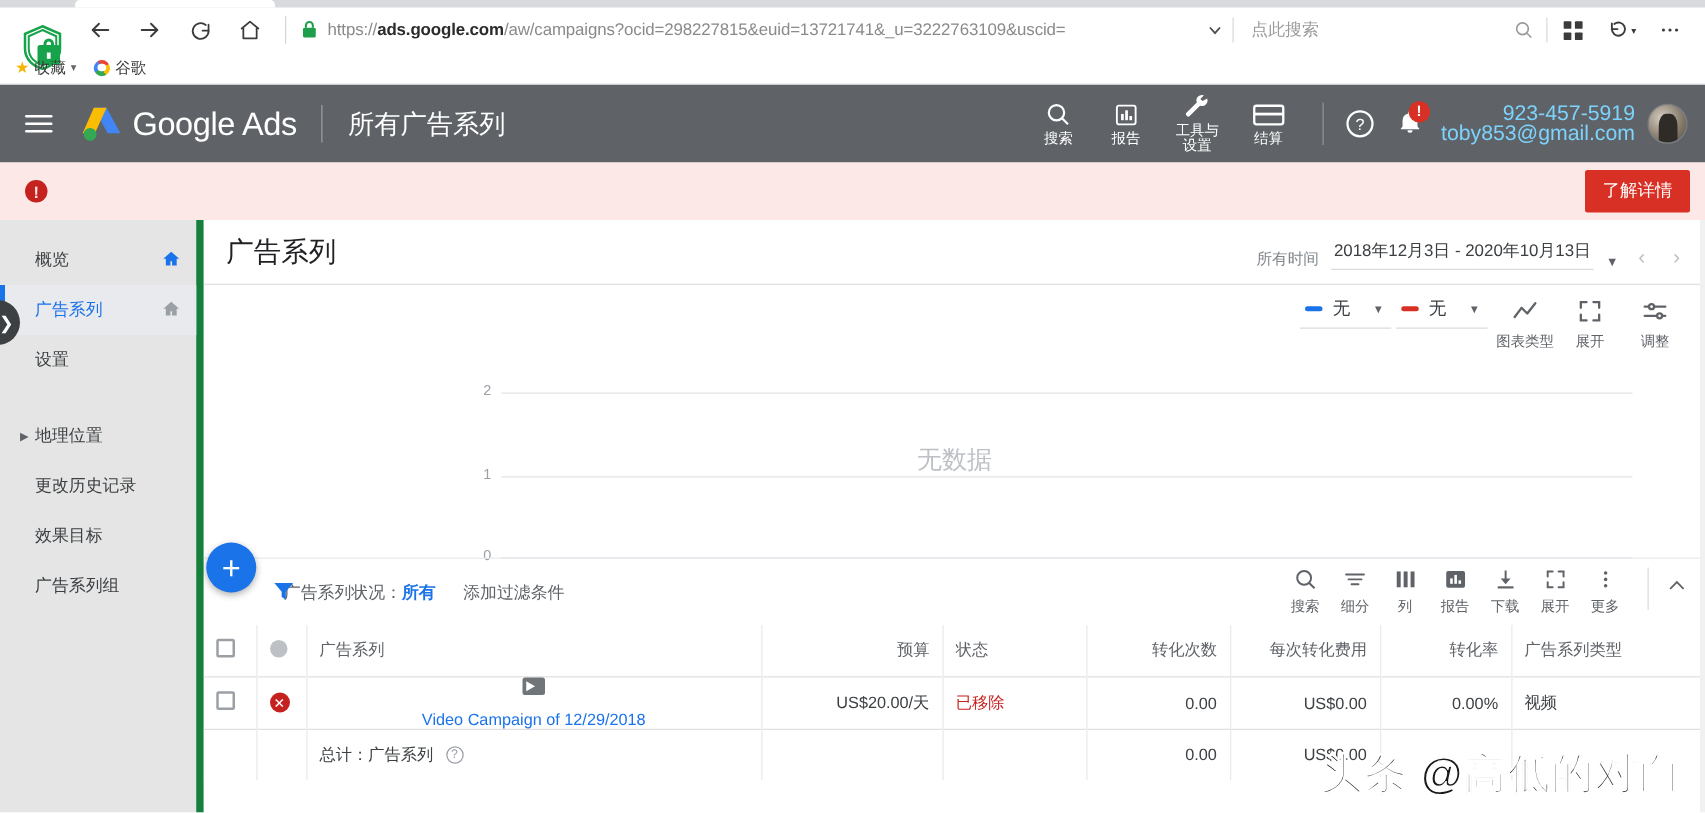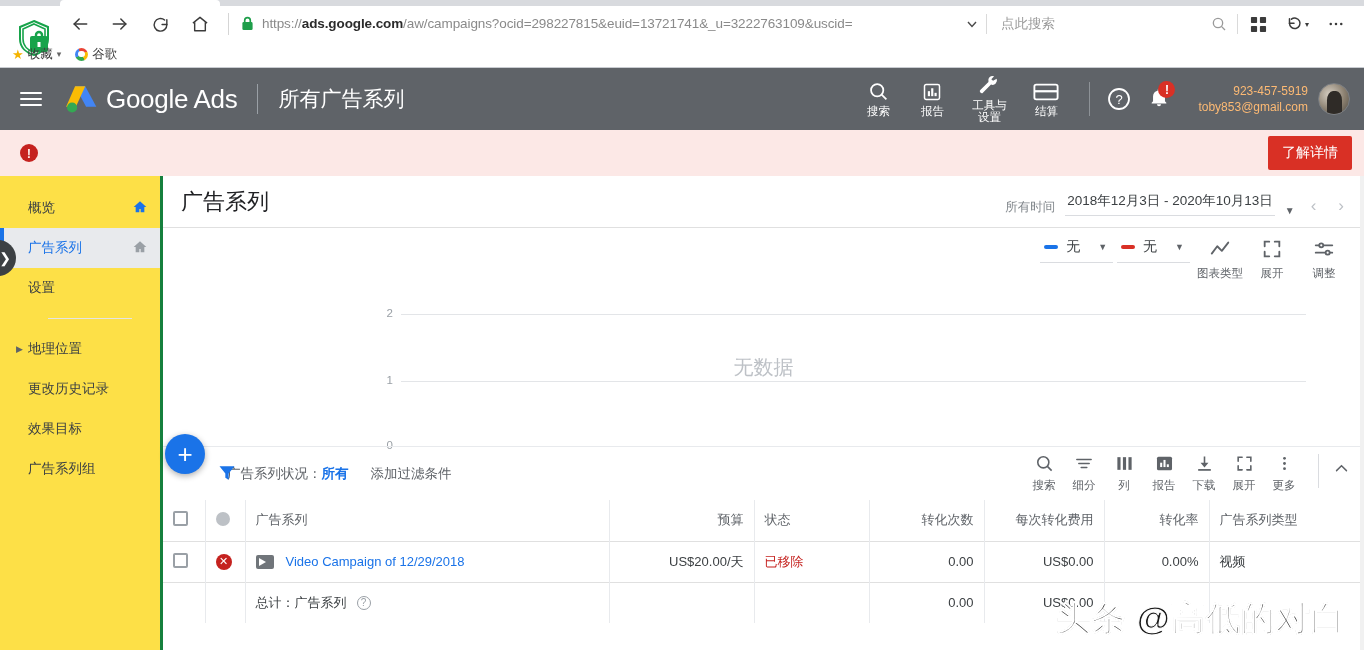--- a/index.html
+++ b/index.html
@@ -98,21 +98,21 @@
   .hdr-tool .lbl { font-size: 11.5px; line-height: 12px; text-align:center; }
   .hdr-tool.two-line .lbl { line-height: 13px; }
   .hdr-divider2 { width:1px; height:34px; background:#8d9297; margin: 0 16px; }
   .circle-icon { width: 26px; height: 26px; display:flex; align-items:center; justify-content:center; cursor:pointer;}
   .bell-wrap { position: relative; margin-left: 16px; cursor:pointer;}
   .bell-badge {
     position: absolute; top: -5px; right: -5px; width: 17px; height: 17px;
     background: #d93025; border-radius: 50%; color: #fff; font-size: 12px;
     display:flex; align-items:center; justify-content:center; font-weight:bold;
   }
-  .acct { margin-left: 28px; color:#fdba74; font-size: 12px; line-height: 16px; text-align: right; }
+  .acct { margin-left: 14px; color:#7dd3fc; font-size: 17px; line-height: 16px; text-align: right; }
   .avatar {
     width: 32px; height: 32px; border-radius: 50%; margin-left: 10px;
     background: radial-gradient(circle at 35% 35%, #d7cfc3 0%, #8b8070 55%, #4e4a42 100%);
     border: 1px solid #7b7f84; overflow:hidden; position:relative; cursor:pointer;
   }
   .avatar::after{
     content:""; position:absolute; left:25%; top:22%; width:50%; height:78%;
     background:#2f2b27; border-radius:40% 40% 0 0;
   }
 
@@ -129,21 +129,21 @@
   .alert-text { margin-left: 16px; font-size: 13.5px; color: #3c4043; }
   .alert-btn {
     margin-left: auto; background: #d93025; color: #fff; border: none;
     font-size: 14px; padding: 8px 14px; border-radius: 2px; cursor: pointer;
     font-family: inherit;
   }
 
   
   .sidebar {
     position: absolute; top: 176px; left: 0; width: 163px; height: 474px;
-    background: #fde047; border-right: 3px solid #15803d; padding-top: 12px;
+    background: #e5e5e5; border-right: 6px solid #15803d; padding-top: 12px;
   }
   .side-item {
     height: 40px; display: flex; align-items: center; padding: 0 12px 0 28px;
     font-size: 13.5px; color: #3c4043; cursor: pointer; position: relative;
   }
   .side-item .home-ico { margin-left: auto; }
   .side-item.active {
     background: #e8eaed; color: #1a73e8;
   }
   .side-item.active::before {
@@ -262,21 +262,21 @@
   .col-rate { width: 105px; }
   .chk {
     width: 15px; height: 15px; border: 2px solid #9aa0a6; border-radius: 2px;
     display:inline-block; cursor: pointer;
   }
   .dot-grey { width:14px; height:14px; border-radius:50%; background:#bdc1c6; display:inline-block;}
   .dot-removed {
     width:16px; height:16px; border-radius:50%; background:#c5221f; color:#fff;
     font-size: 11px; display:inline-flex; align-items:center; justify-content:center;
   }
-  .name-cell { display:flex; align-items:center; gap: 12px; }
+  .name-cell { display:flex; align-items:center; gap: 12px; flex-direction: column; }
   .vid-ico {
     width: 18px; height: 14px; background:#70757a; border-radius:2px;
     position: relative; flex: 0 0 auto;
   }
   .vid-ico::after{
     content:""; position:absolute; left:3px; top:3px; width:0; height:0;
     border-left: 7px solid #fff; border-top: 4px solid transparent; border-bottom: 4px solid transparent;
   }
   .camp-link { color:#1a73e8; font-size: 13px; cursor:pointer; }
   .removed-txt { color:#c5221f; font-size: 13px; }

